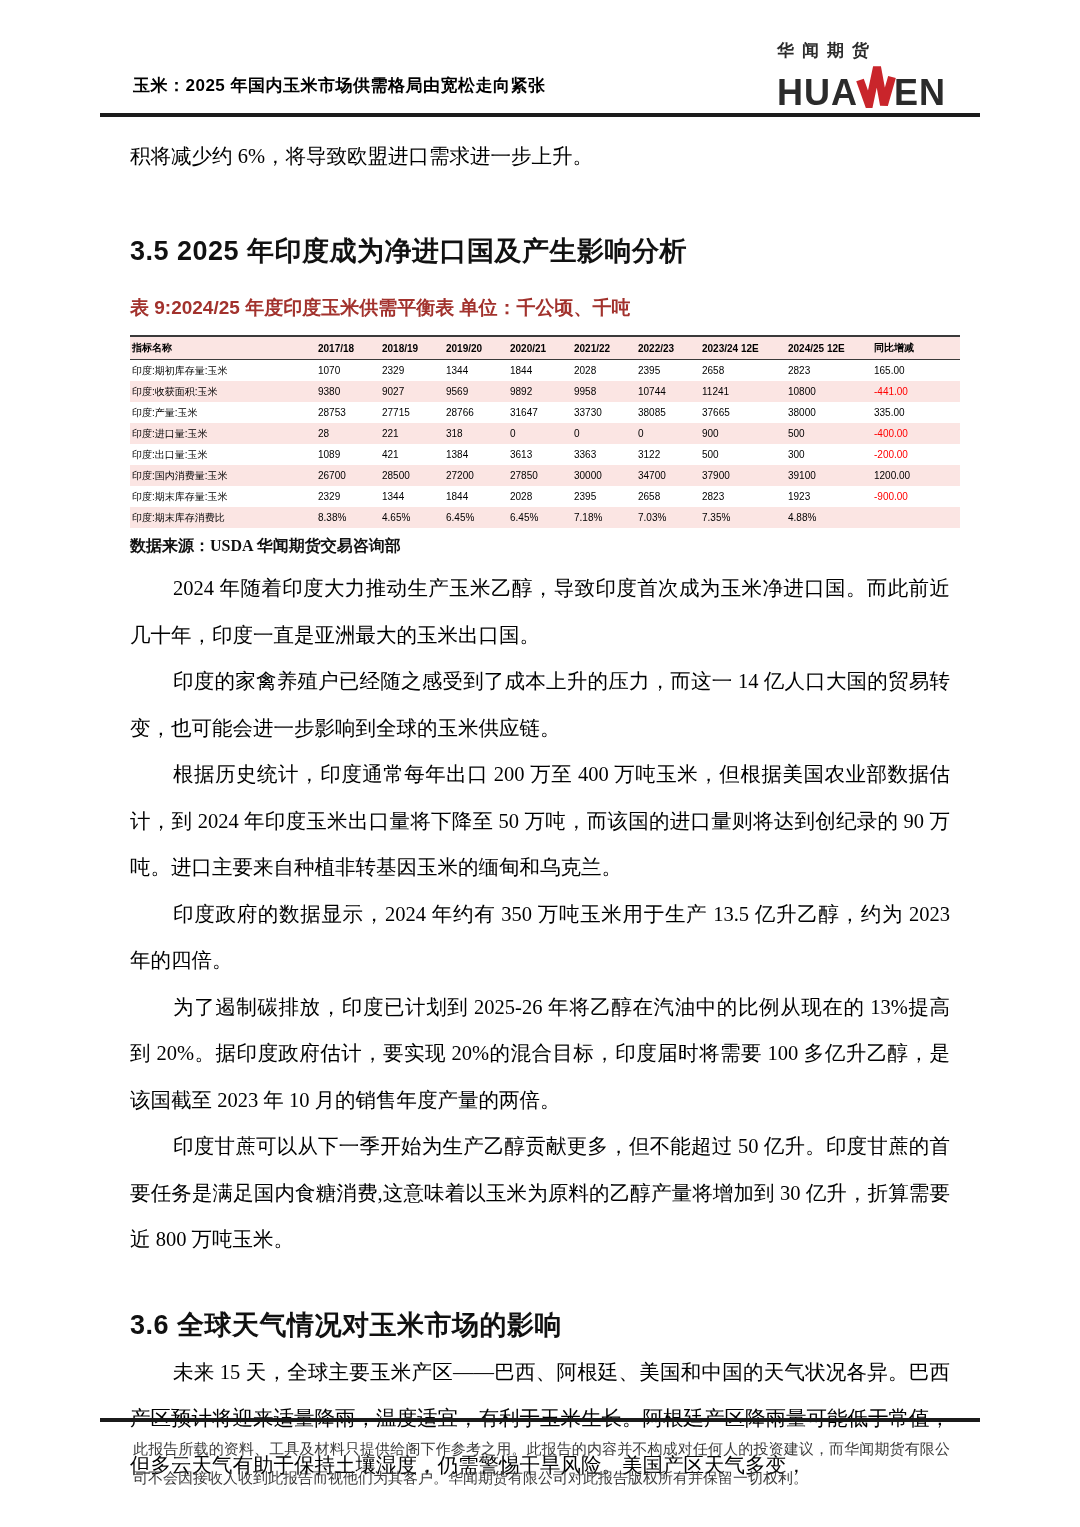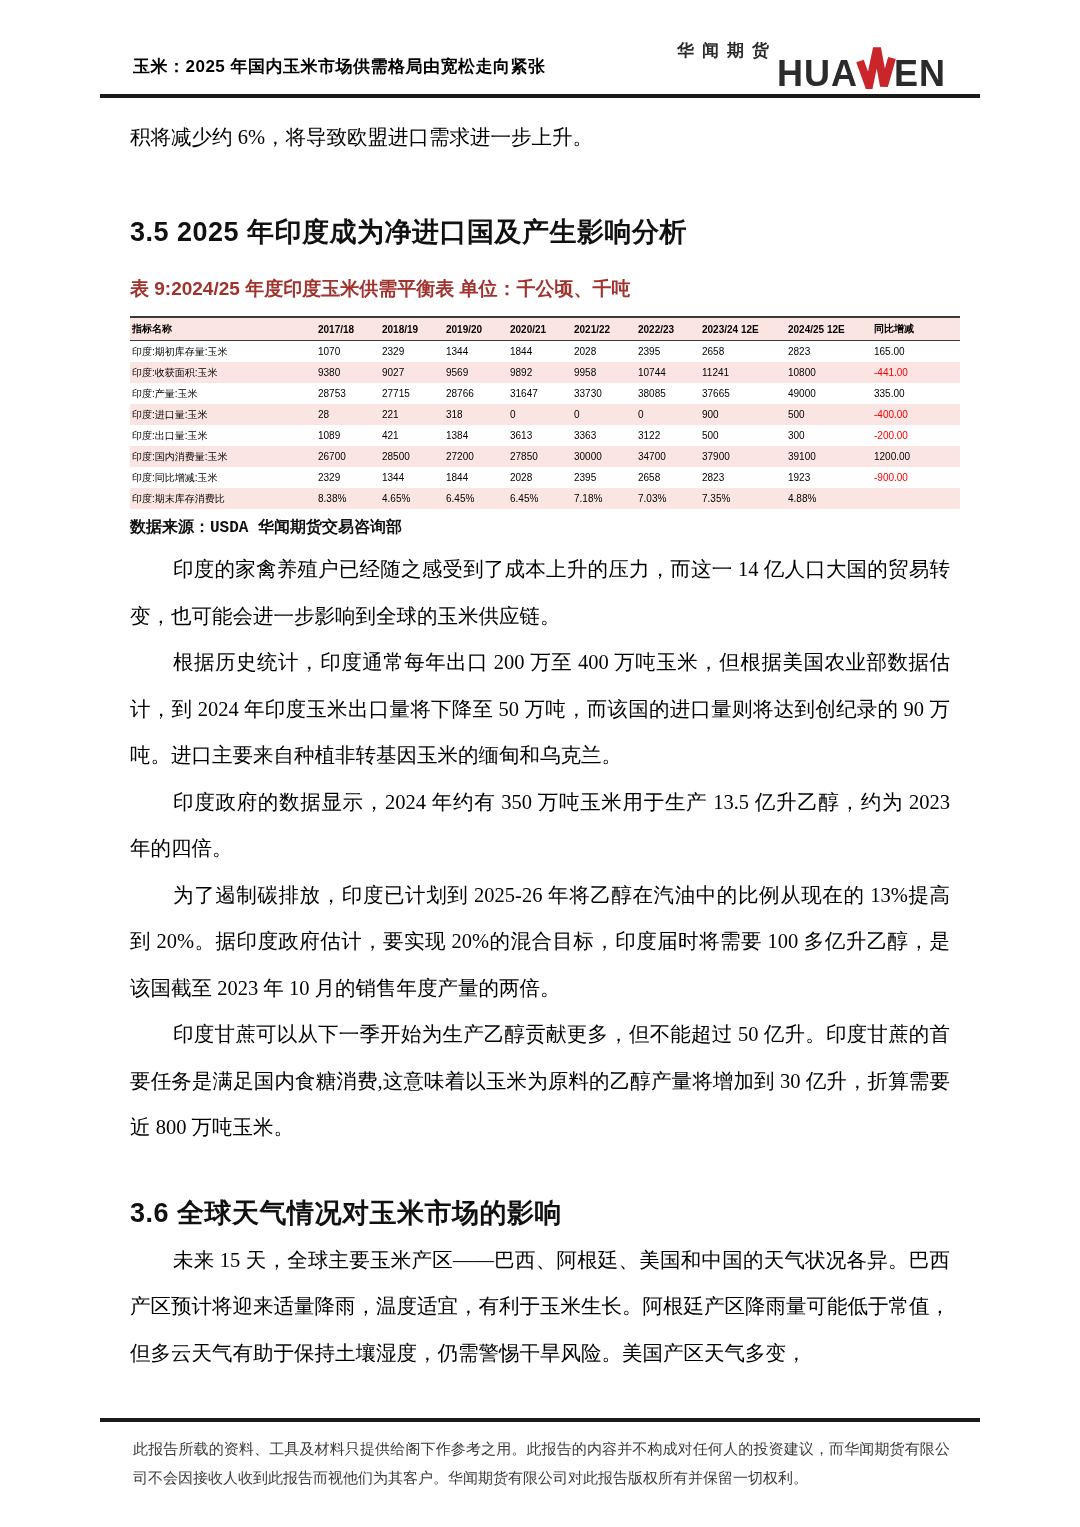--- a/index.html
+++ b/index.html
@@ -32,20 +32,21 @@
     font-family:"Liberation Sans","DejaVu Sans",sans-serif;
     font-weight:bold;
     font-size:17px;
     color:#000000;
     margin-left:33px;
     padding-bottom:14px;
     letter-spacing:.5px;
   }
   .logo{
     display:flex;
+    flex-direction:column;
     align-items:flex-start;
     margin-right:34px;
     line-height:1;
   }
   .logo-cn{
     font-family:"Liberation Sans","DejaVu Sans",sans-serif;
     font-weight:bold;
     font-size:17px;
     letter-spacing:8px;
     color:#2b2b2b;
@@ -109,21 +110,21 @@
     padding:3.5px 0 3.5px 2px;
     white-space:nowrap;
   }
   table.balance tbody tr:nth-child(even){background:var(--row-pink);}
   table.balance td.neg{color:var(--neg-red);}
   col.c-label{width:186px;}
   col.c-year{width:64px;}
   col.c-est{width:86px;}
   col.c-chg{width:88px;}
   .table-source{
-    font-family:Liberation Mono, monospace;
+    font-family:Liberation Serif, serif;
     font-weight:600;
     font-size:16px;
     margin-top:8px;
     color:#111;
   }
   .paras p{
     font-size:20.5px;
     line-height:46.5px;
     text-align:justify;
     text-indent:2.1em;
@@ -227,21 +228,21 @@
           </tr>
           <tr>
             <td>印度:产量:玉米</td>
             <td>28753</td>
             <td>27715</td>
             <td>28766</td>
             <td>31647</td>
             <td>33730</td>
             <td>38085</td>
             <td>37665</td>
-            <td>49000</td>
+            <td>38000</td>
             <td>335.00</td>
           </tr>
           <tr>
             <td>印度:进口量:玉米</td>
             <td>28</td>
             <td>221</td>
             <td>318</td>
             <td>0</td>
             <td>0</td>
             <td>0</td>
@@ -267,21 +268,21 @@
             <td>28500</td>
             <td>27200</td>
             <td>27850</td>
             <td>30000</td>
             <td>34700</td>
             <td>37900</td>
             <td>39100</td>
             <td>1200.00</td>
           </tr>
           <tr>
-            <td>印度:同比增减:玉米</td>
+            <td>印度:期末库存量:玉米</td>
             <td>2329</td>
             <td>1344</td>
             <td>1844</td>
             <td>2028</td>
             <td>2395</td>
             <td>2658</td>
             <td>2823</td>
             <td>1923</td>
             <td class="neg">-900.00</td>
           </tr>
@@ -296,20 +297,21 @@
             <td>7.35%</td>
             <td>4.88%</td>
             <td></td>
           </tr>
         </tbody>
     </table>
 
     <div class="table-source">数据来源：USDA 华闻期货交易咨询部</div>
 
     <div class="paras" id="paras-35">
+        <p>2024 年随着印度大力推动生产玉米乙醇，导致印度首次成为玉米净进口国。而此前近几十年，印度一直是亚洲最大的玉米出口国。</p>
         <p>印度的家禽养殖户已经随之感受到了成本上升的压力，而这一 14 亿人口大国的贸易转变，也可能会进一步影响到全球的玉米供应链。</p>
         <p>根据历史统计，印度通常每年出口 200 万至 400 万吨玉米，但根据美国农业部数据估计，到 2024 年印度玉米出口量将下降至 50 万吨，而该国的进口量则将达到创纪录的 90 万吨。进口主要来自种植非转基因玉米的缅甸和乌克兰。</p>
         <p>印度政府的数据显示，2024 年约有 350 万吨玉米用于生产 13.5 亿升乙醇，约为 2023 年的四倍。</p>
         <p>为了遏制碳排放，印度已计划到 2025-26 年将乙醇在汽油中的比例从现在的 13%提高到 20%。据印度政府估计，要实现 20%的混合目标，印度届时将需要 100 多亿升乙醇，是该国截至 2023 年 10 月的销售年度产量的两倍。</p>
         <p>印度甘蔗可以从下一季开始为生产乙醇贡献更多，但不能超过 50 亿升。印度甘蔗的首要任务是满足国内食糖消费,这意味着以玉米为原料的乙醇产量将增加到 30 亿升，折算需要近 800 万吨玉米。</p>
       </div>
 
     <h2 class="section-heading s36">3.6 全球天气情况对玉米市场的影响</h2>
 
     <div class="paras" id="paras-36">

